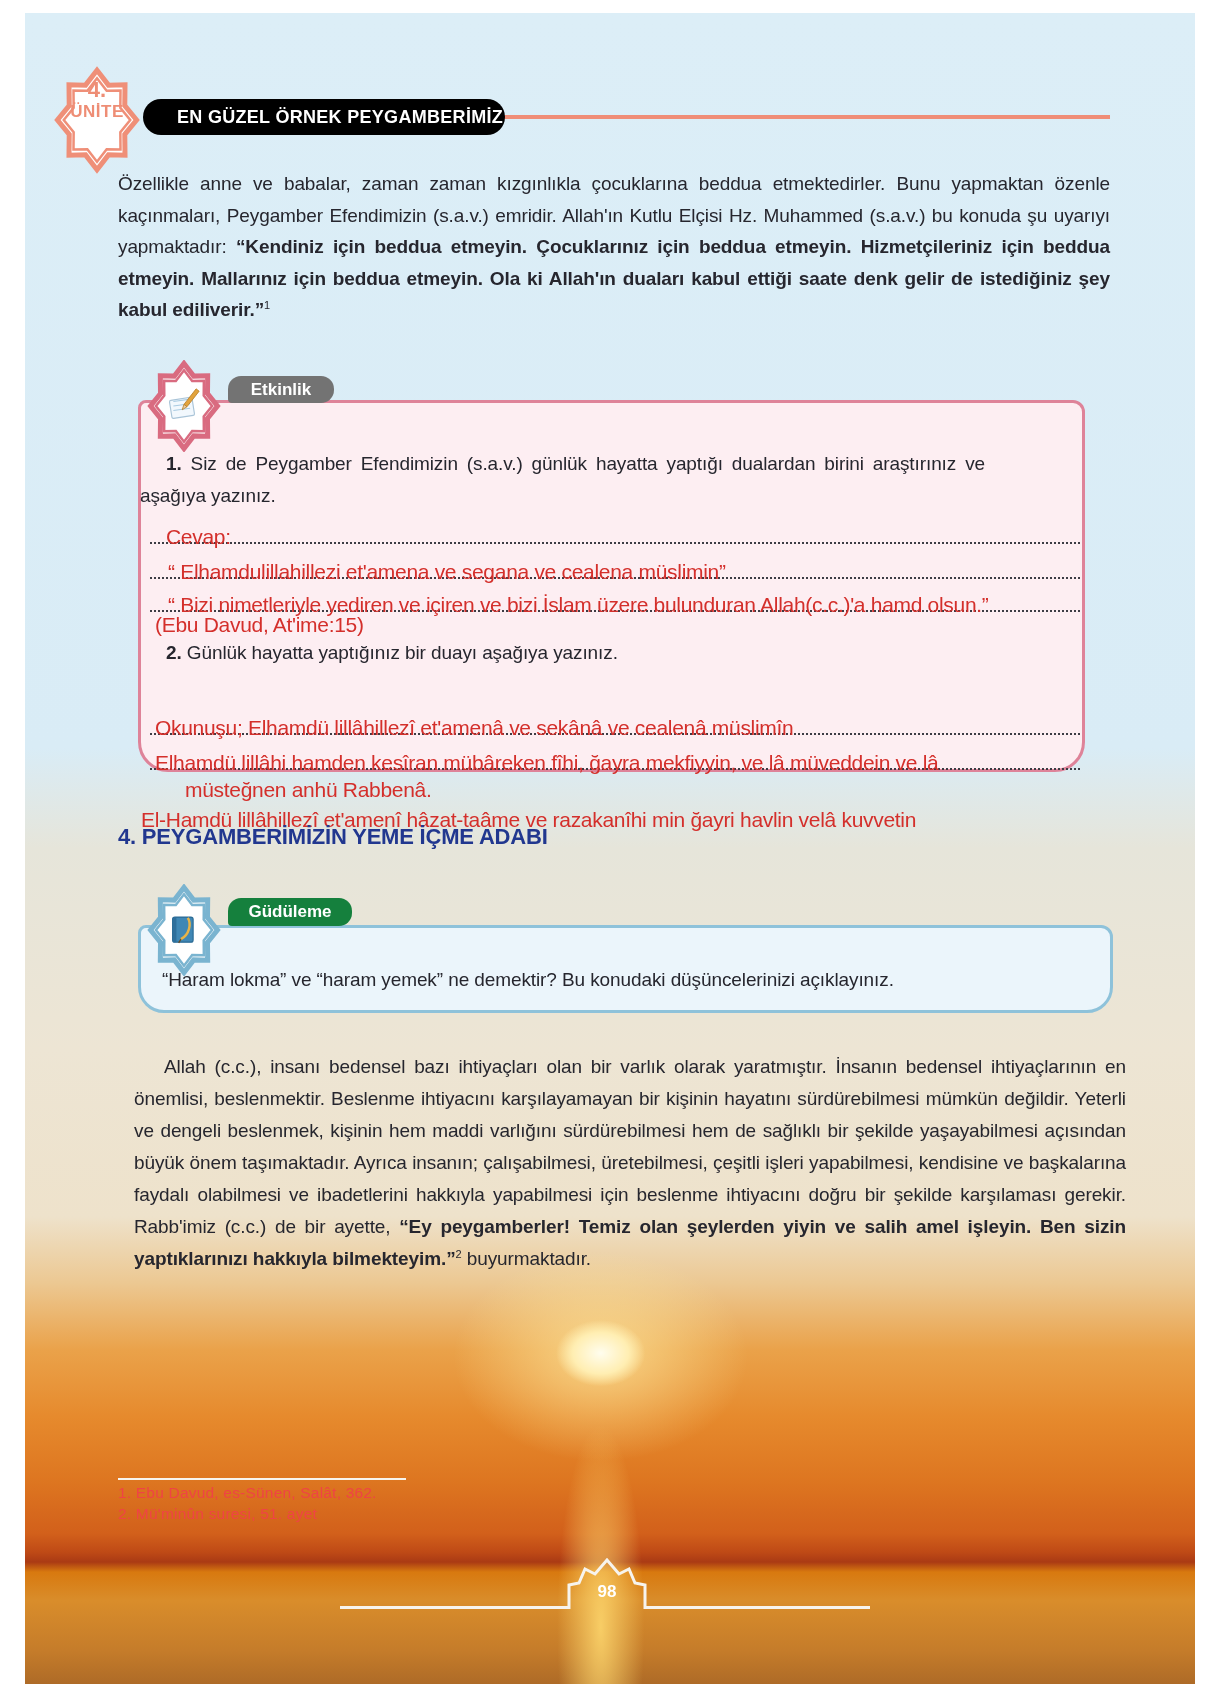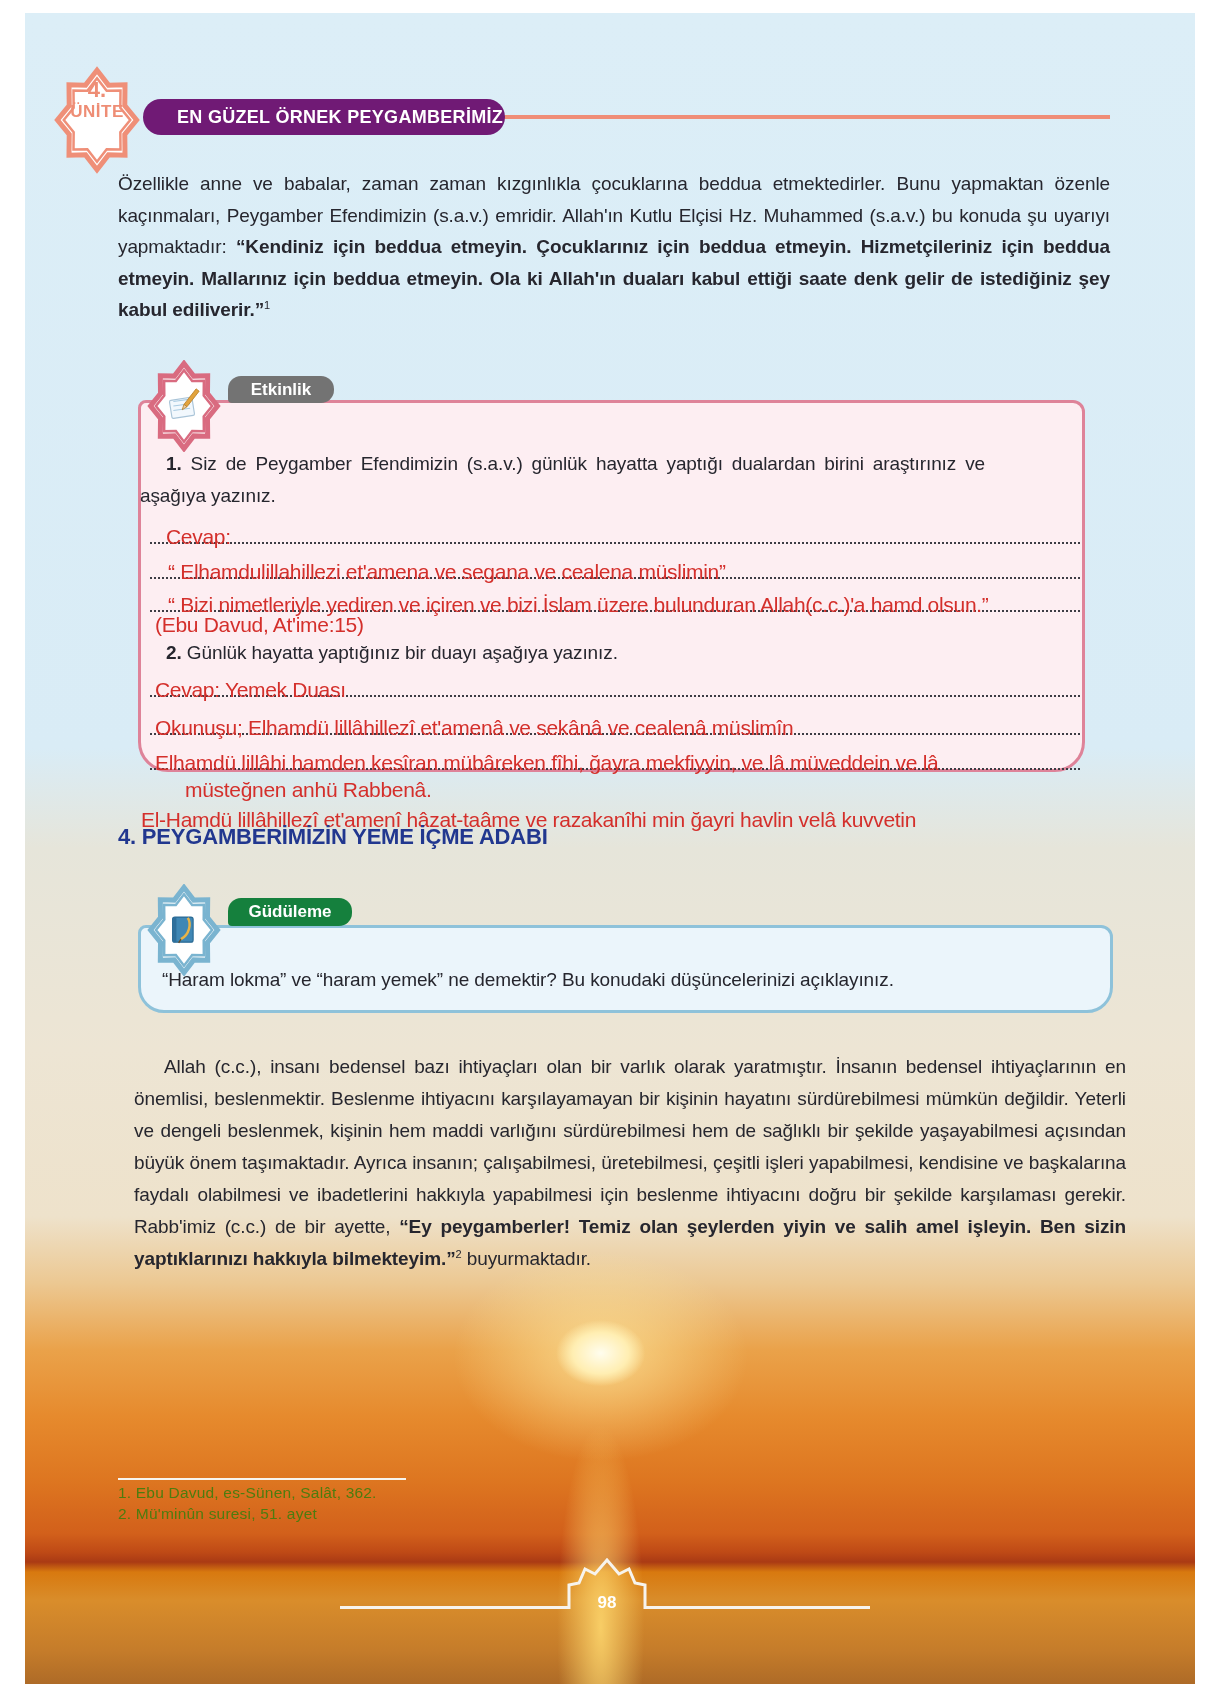--- a/index.html
+++ b/index.html
@@ -17,39 +17,39 @@
         #dd7520 88%, #d2601b 91%, #bf4a16 92.1%, #aa3a14 92.7%,
         #d8790f 93.3%, #d98d2b 95%, #c57c2a 98%, #ae6b27 100%);}
   .abs{position:absolute;}
   .txt{color:#26262e;font-size:19px;line-height:31.5px;text-align:justify;letter-spacing:-0.1px;}
   .red{color:#d42f2b;font-size:21px;letter-spacing:-0.3px;white-space:nowrap;}
   sup{font-size:11px;vertical-align:super;line-height:0;}
   
   .unit-text{position:absolute;left:51px;top:78px;width:92px;text-align:center;color:#ee8d75;font-weight:bold;}
   .unit-num{font-size:22px;line-height:24px;}
   .unit-label{font-size:17px;line-height:20px;letter-spacing:0.5px;}
-  .header-pill{position:absolute;left:143px;top:99px;width:362px;height:36px;background:#701a75;
+  .header-pill{position:absolute;left:143px;top:99px;width:362px;height:36px;background:#000000;
     border-radius:18px;color:#fff;font-weight:bold;font-size:18px;line-height:36px;padding-left:34px;
     box-sizing:border-box;letter-spacing:0.3px;}
   .header-line{position:absolute;left:495px;top:115px;width:615px;height:4px;background:#ef8d77;}
   
   .act-box{position:absolute;left:138px;top:400px;width:947px;height:372px;background:#fdeef2;
     border:3px solid #de8399;border-radius:8px 12px 30px 30px;box-sizing:border-box;}
   .tab{position:absolute;color:#fff;font-weight:bold;font-size:17px;text-align:center;}
   .act-tab{left:228px;top:376px;width:106px;height:27px;line-height:27px;background:#737373;border-radius:13px 13px 13px 4px;}
   .mot-tab{left:228px;top:898px;width:124px;height:28px;line-height:28px;background:#15803d;border-radius:13px 13px 13px 4px;}
   .mot-box{position:absolute;left:138px;top:925px;width:975px;height:88px;background:#ebf5fb;
     border:3px solid #8ec2da;border-radius:8px 12px 26px 26px;box-sizing:border-box;}
   .ans-row{position:absolute;height:33px;width:930px;left:150px;border-bottom:2px dotted #3c3c44;}
   .ans-row .red{position:absolute;bottom:-7px;}
   .heading{position:absolute;left:118px;top:824px;color:#21378f;font-weight:bold;font-size:22px;letter-spacing:-0.2px;}
-  .fn{position:absolute;left:118px;color:#4d7c0f;font-size:15.5px;letter-spacing:0.2px;text-align:right;}
+  .fn{position:absolute;left:118px;color:#ef4444;font-size:15.5px;letter-spacing:0.2px;text-align:right;}
   .white-line{position:absolute;background:#f7f4ee;height:3px;}
   .badge{position:absolute;width:76px;height:92px;}
-  .pagenum{position:absolute;left:566px;top:1582px;width:82px;text-align:center;color:#fff;font-weight:bold;font-size:17px;margin-top:11px;}
+  .pagenum{position:absolute;left:566px;top:1582px;width:82px;text-align:center;color:#fff;font-weight:bold;font-size:17px;}
 </style>
 </head>
 <body>
 
 <div id="screen">
   <div class="page"></div>
 
   <svg class="abs" style="left:51px;top:62px;" width="92" height="116" viewBox="-50 -58 100 116">
     <g transform="scale(0.86,1.08)">
       <polygon points="0,-50 14.5,-35.1 35.4,-35.4 35.1,-14.5 50,0 35.1,14.5 35.4,35.4 14.5,35.1 0,50 -14.5,35.1 -35.4,35.4 -35.1,14.5 -50,0 -35.1,-14.5 -35.4,-35.4 -14.5,-35.1" fill="#ffffff" stroke="#ef8f78" stroke-width="5" vector-effect="non-scaling-stroke"></polygon>
@@ -99,23 +99,20 @@
   </div>
   <div class="ans-row" style="top:577px;">
     <span class="red" style="left:18px;">“ Bizi nimetleriyle yediren ve içiren ve bizi İslam üzere bulunduran Allah(c.c.)'a hamd olsun.”</span>
   </div>
   <div class="abs red" style="left:155px;top:613px;">(Ebu Davud, At'ime:15)</div>
 
   <div class="abs txt" style="left:140px;top:637px;width:845px;text-indent:26px;">
     <b>2.</b><span> Günlük hayatta yaptığınız bir duayı aşağıya yazınız.</span>
   </div>
 
-  <div class="ans-row" style="top:662px;">
-    <span class="red" style="left:5px;">Cevap: Yemek Duası</span>
-  </div>
   <div class="ans-row" style="top:700px;">
     <span class="red" style="left:5px;">Okunuşu; Elhamdü lillâhillezî et'amenâ ve sekânâ ve cealenâ müslimîn</span>
   </div>
   <div class="ans-row" style="top:735px;">
     <span class="red" style="left:5px;">Elhamdü lillâhi hamden kesîran mübâreken fîhi, ğayra mekfiyyin, ve lâ müveddein ve lâ</span>
   </div>
   <div class="abs red" style="left:155px;top:778px;margin-left:30px;">müsteğnen anhü Rabbenâ.</div>
   <div class="abs red" style="left:141px;top:808px;text-align:right;">El-Hamdü lillâhillezî et'amenî hâzat-taâme ve razakanîhi min ğayri havlin velâ kuvvetin</div>
 
   <div class="heading">4. PEYGAMBERİMİZİN YEME İÇME ADABI</div>

